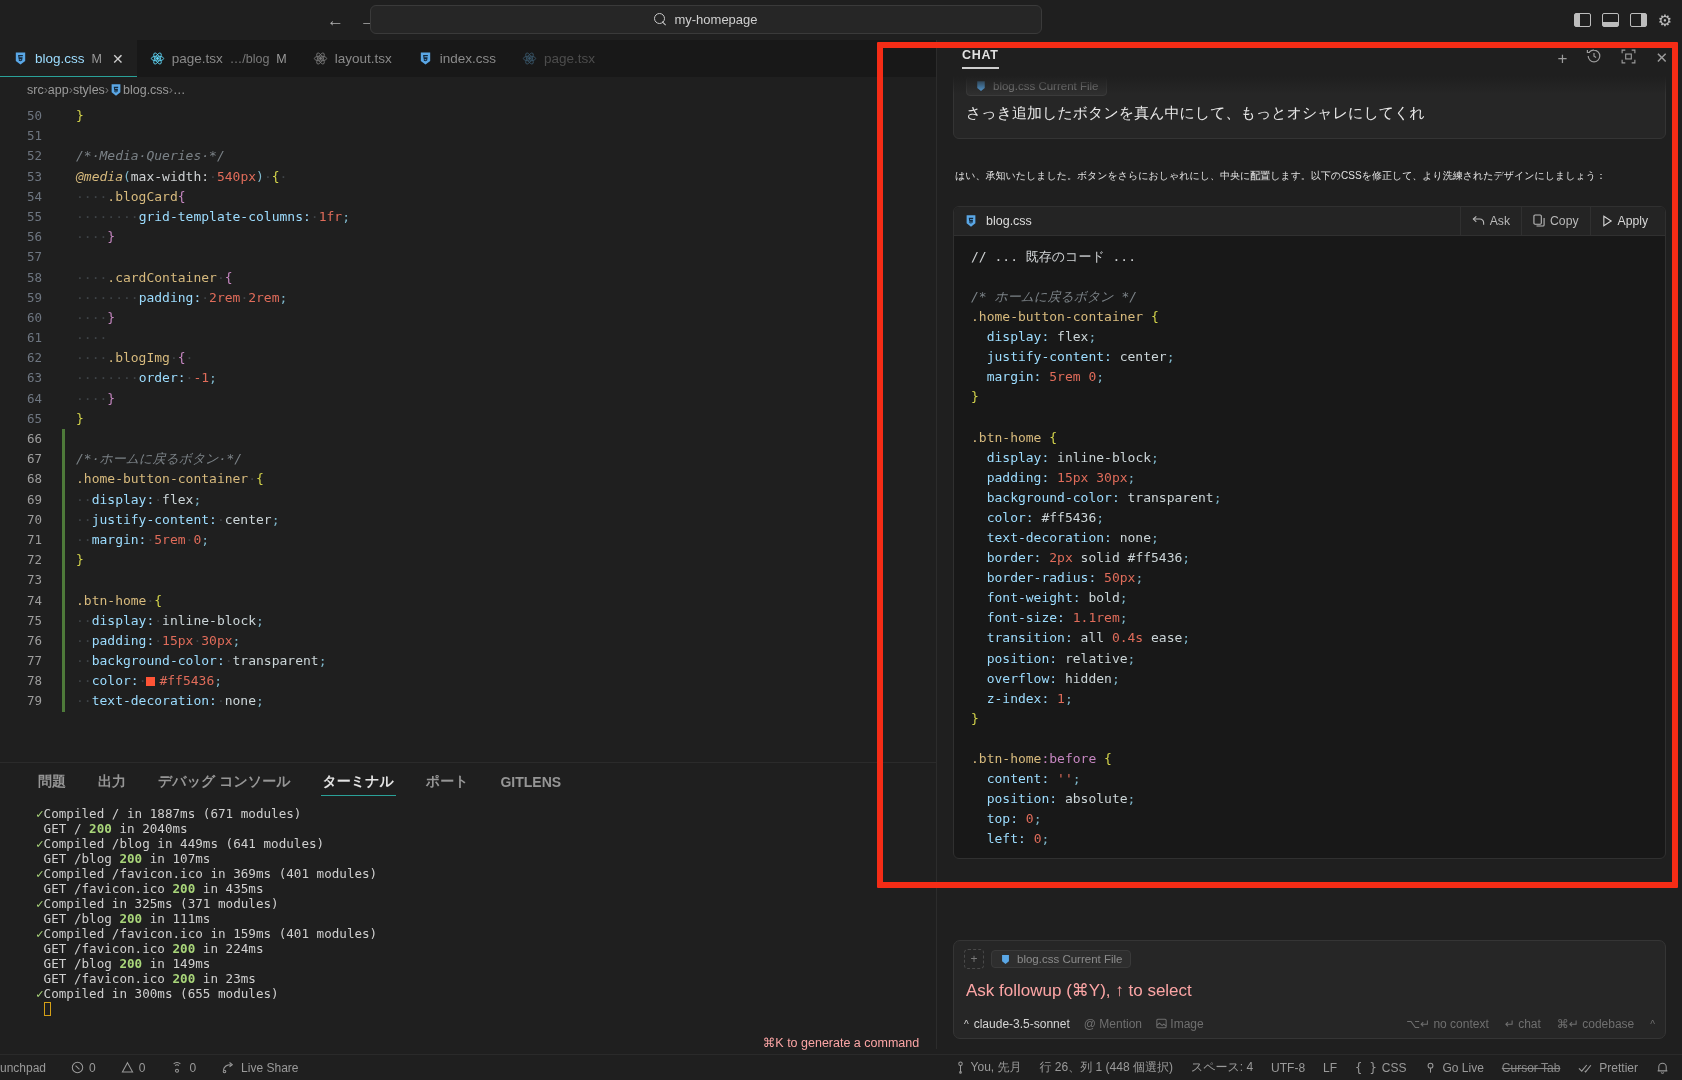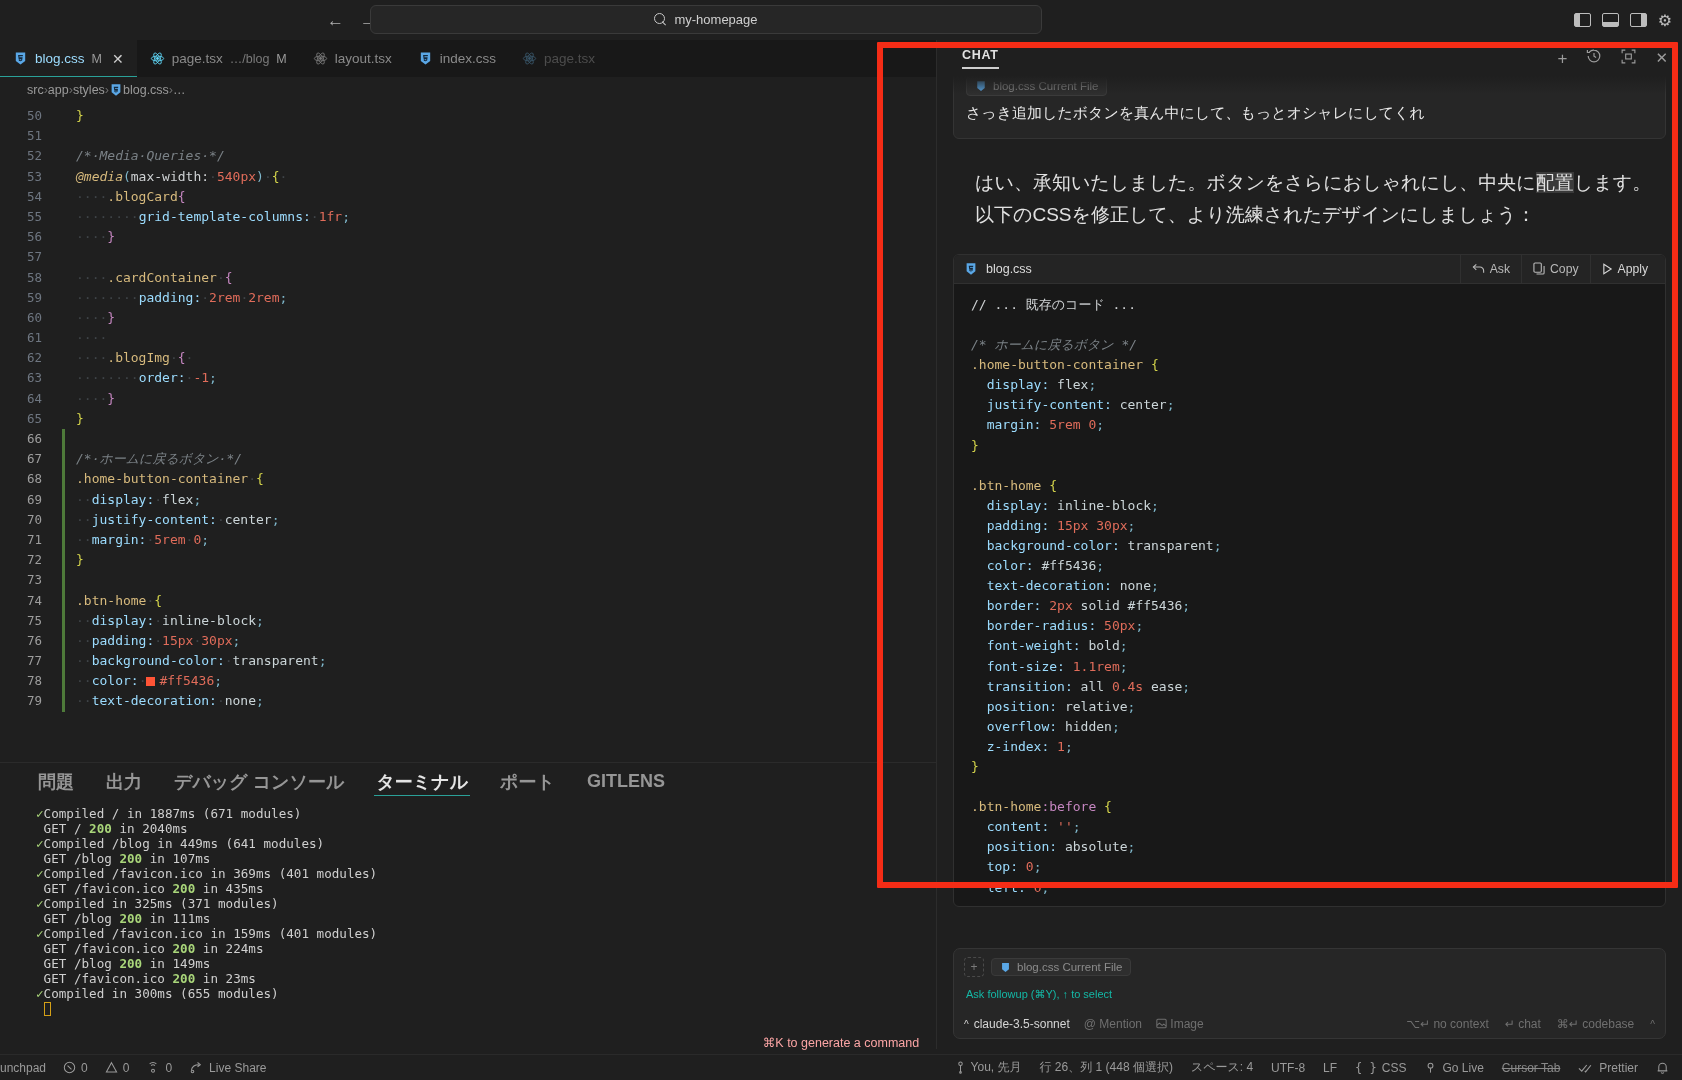--- a/index.html
+++ b/index.html
@@ -97,42 +97,42 @@
   .scroll-overview{
     position:absolute; right:0; top:0; width:14px; bottom:0; background:transparent;
   }
   .sb-thumb{ position:absolute; right:2px; width:10px; background:#4a4a4a; border-radius:2px; }
   .sb-mark{ position:absolute; right:2px; width:10px; height:3px; background:#b08000; }
   .minimap-green{ position:absolute; right:18px; width:3px; background:#3f5f33; }
 
   
   .panel{ flex:0 0 292px; background:#1f1f1f; border-top:1px solid #2b2b2b; display:flex; flex-direction:column; position:relative;}
   .panel-tabs{ height:37px; flex:0 0 37px; display:flex; align-items:center; padding-left:22px; gap:0; position:relative;}
-  .ptab{ font-size:18px; color:#969696; padding:0 16px; height:37px; display:flex; align-items:center; position:relative; cursor:pointer; font-weight:bold;}
+  .ptab{ font-size:14px; color:#969696; padding:0 16px; height:37px; display:flex; align-items:center; position:relative; cursor:pointer; font-weight:bold;}
   .ptab.active{ color:#e4e4e4; }
   .ptab.active::after{ content:""; position:absolute; left:14px; right:14px; bottom:4px; height:1.5px; background:#2aa198; }
   .panel-actions{ margin-left:auto; display:flex; align-items:center; gap:15px; padding-right:18px; color:#ccc; font-size:14px;}
   .term-chip{ display:flex; align-items:center; gap:7px; font-size:13.5px; color:#dadada;}
   .term-ico{ width:15px;height:13px;border:1.3px solid #ccc;border-radius:2px;display:inline-flex;align-items:center;justify-content:center;font-size:8px;font-family:"DejaVu Sans Mono",monospace;}
   .term-body{
     flex:1 1 auto; padding:6px 16px 0 36px; overflow:hidden;
     font-family:"DejaVu Sans Mono","Liberation Mono",monospace;
     font-size:12.6px; line-height:15px; color:#cfcfcf; white-space:pre;
   }
   .term-body .ok{ color:#a9d67a; }
   .term-body .code200{ color:#a9d67a;font-weight:bold; }
   .term-cursor{ display:inline-block; width:7px; height:14px; border:1px solid #d4a017; vertical-align:-3px;}
   .gen-cmd{ position:absolute; right:0; left:0; bottom:4px; text-align:center; font-size:12.5px; color:#fca5a5; }
 
   
   .statusbar{
     height:26px; flex:0 0 26px; background:#1f1f1f; border-top:1px solid #2a2a2a;
     display:flex; align-items:center; font-size:12px; color:#9a9a9a; position:relative;
   }
-  .sb-left{ display:flex; align-items:center; gap:17px; padding-left:0;text-align:center; }
+  .sb-left{ display:flex; align-items:center; gap:25px; padding-left:0;text-align:center; }
   .sb-right{ margin-left:auto; display:flex; align-items:center; gap:18px; padding-right:13px; }
   .sb-item{ display:flex; align-items:center; gap:5px; cursor:pointer; white-space:nowrap;}
   .strike{ text-decoration:line-through; color:#8a8a8a;}
 
   
   .chat{
     position:absolute; right:0; top:40px; width:746px; bottom:31px;
     background:#1f1f1f; display:flex; flex-direction:column;
     border-left:1px solid #2c2c2c;
   }
@@ -146,21 +146,21 @@
   .chat-scroll{ flex:1 1 auto; overflow:hidden; padding:0 16px 0 16px; position:relative;}
   .userbubble{
     background:#262626; border:1px solid #343434; border-radius:6px; padding:9px 12px 13px;
     margin-top:-10px;
   }
   .ctx-chip{
     display:inline-flex; align-items:center; gap:6px; background:#2f2f2f; border:1px solid #3b3b3b;
     border-radius:4px; padding:3px 8px; font-size:11.5px; color:#8c8c8c; margin-bottom:6px;
   }
   .user-text{ font-size:15px; color:#e8e8e8; line-height:1.5; }
-  .assistant{ padding:28px 2px 0 2px; font-size:19px; line-height:1.72; color:#e2e2e2;margin-left:20px; }
+  .assistant{ padding:28px 2px 0 2px; font-size:10px; line-height:1.72; color:#e2e2e2; }
   .mark{ background:#3a3a3a; }
   .codecard{ margin-top:22px; background:#181818; border:1px solid #303030; border-radius:6px; overflow:hidden;}
   .codecard-head{
     height:29px; background:#242424; display:flex; align-items:center; gap:8px; padding:0 6px 0 10px;
     font-size:12.5px; color:#dcdcdc; border-bottom:1px solid #303030;
   }
   .cc-actions{ margin-left:auto; display:flex; align-items:stretch; height:29px; }
   .cc-btn{ display:flex; align-items:center; gap:5px; padding:0 11px; font-size:12.2px; color:#b9b9b9; border-left:1px solid #303030; cursor:pointer;}
   .cc-btn.apply{ color:#d7d7d7; }
   .codecard-body{
@@ -168,21 +168,21 @@
     font-size:13px; line-height:20.1px; white-space:pre;
   }
   .ccl{ padding-left:17px; }
   .chat-input{
     flex:0 0 auto; margin:0 16px 10px; background:#262626; border:1px solid #353535; border-radius:7px;
     padding:8px 10px 7px;
   }
   .ci-chips{ display:flex; align-items:center; gap:7px; }
   .ci-plus{ width:20px;height:20px;border:1px dashed #4a4a4a;border-radius:4px;display:flex;align-items:center;justify-content:center;font-size:12px;color:#7a7a7a;}
   .ci-chip{ display:inline-flex; align-items:center; gap:6px; background:#2e2e2e; border:1px solid #3a3a3a; border-radius:4px; padding:2px 8px; font-size:11.5px; color:#8c8c8c;}
-  .ci-placeholder{ font-size:11px; color:#14b8a6; padding:11px 2px 16px; }
+  .ci-placeholder{ font-size:17px; color:#fca5a5; padding:11px 2px 16px; }
   .ci-foot{ display:flex; align-items:center; gap:14px; font-size:12px; color:#8a8a8a; }
   .ci-foot .model{ color:#d6d6d6; display:flex; align-items:center; gap:5px;}
   .ci-foot .right{ margin-left:auto; display:flex; align-items:center; gap:16px; color:#6f6f6f;}
   .dimico{ color:#6f6f6f; }
 
   
   .redbox{
     position:absolute; left:877px; top:42px; width:801px; height:846px;
     border:6px solid #f42c16; pointer-events:none; z-index:50; border-radius:1px;
   }

